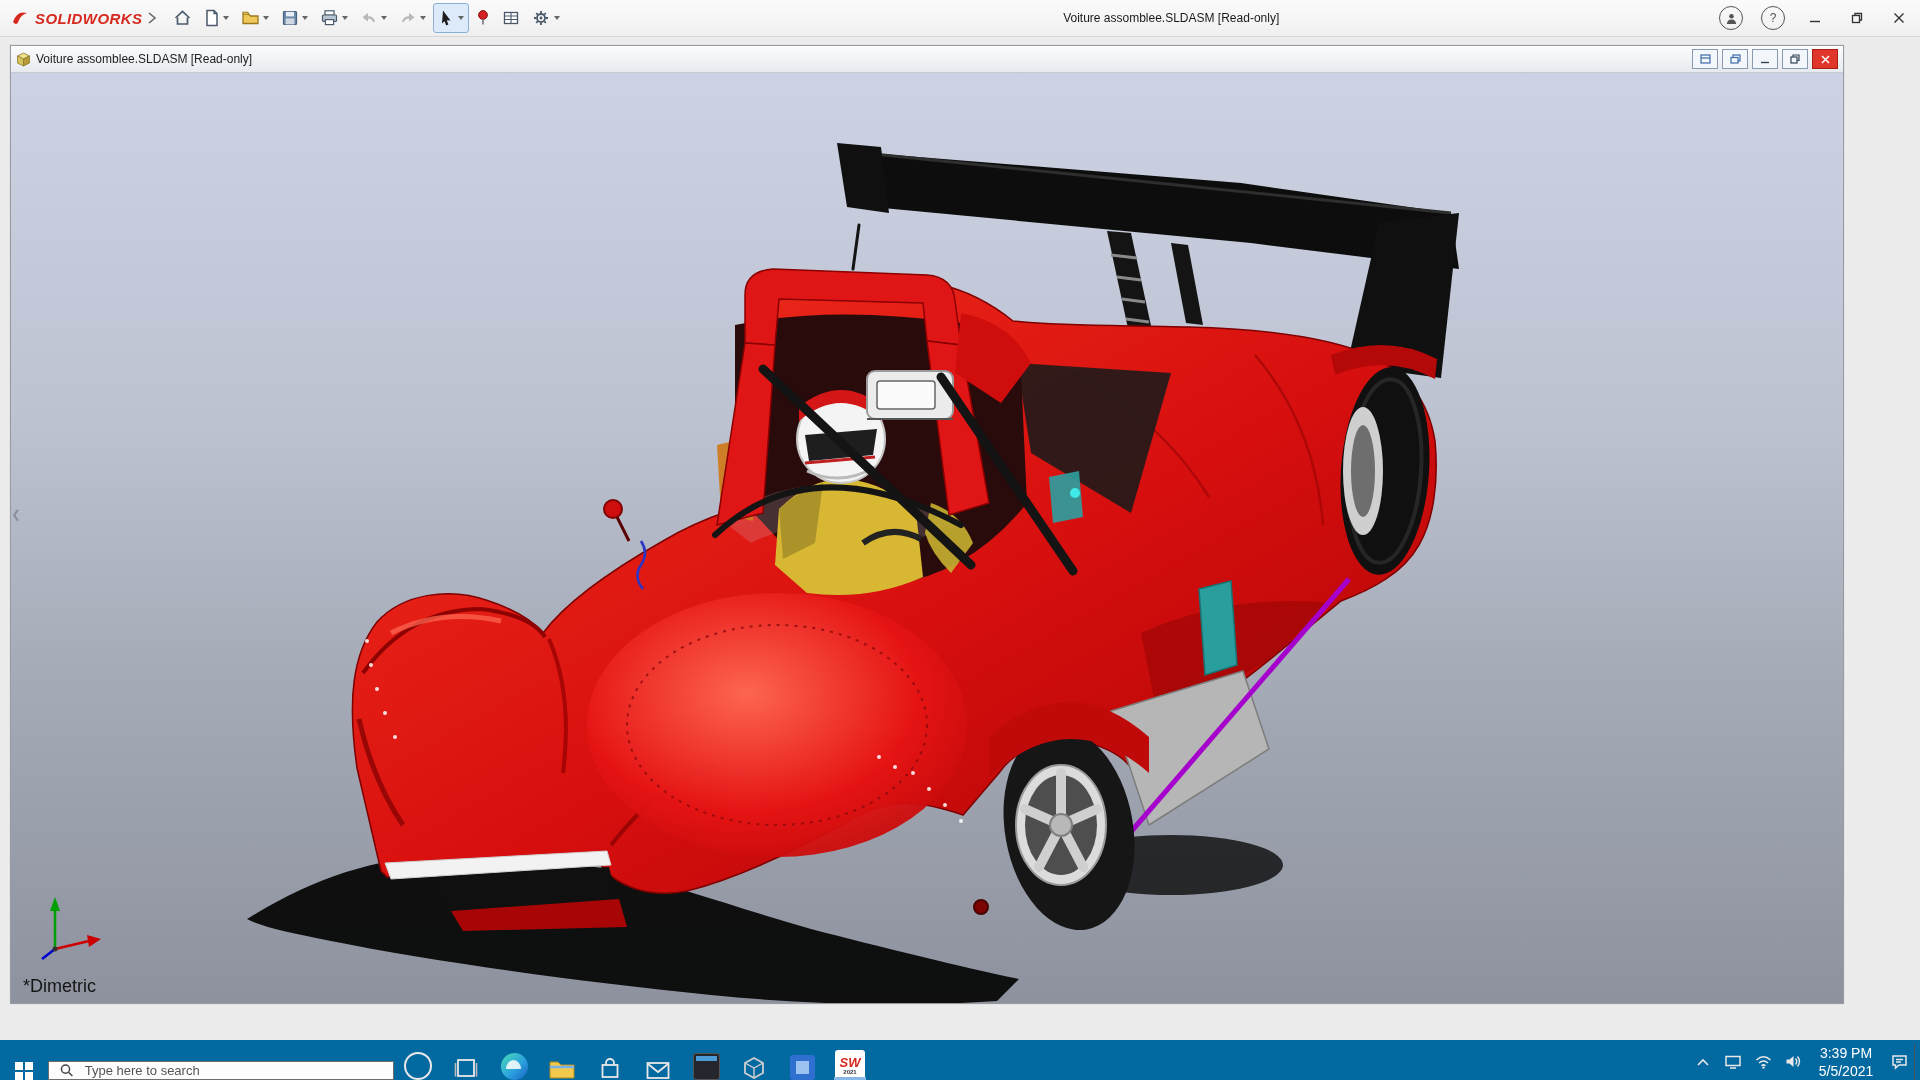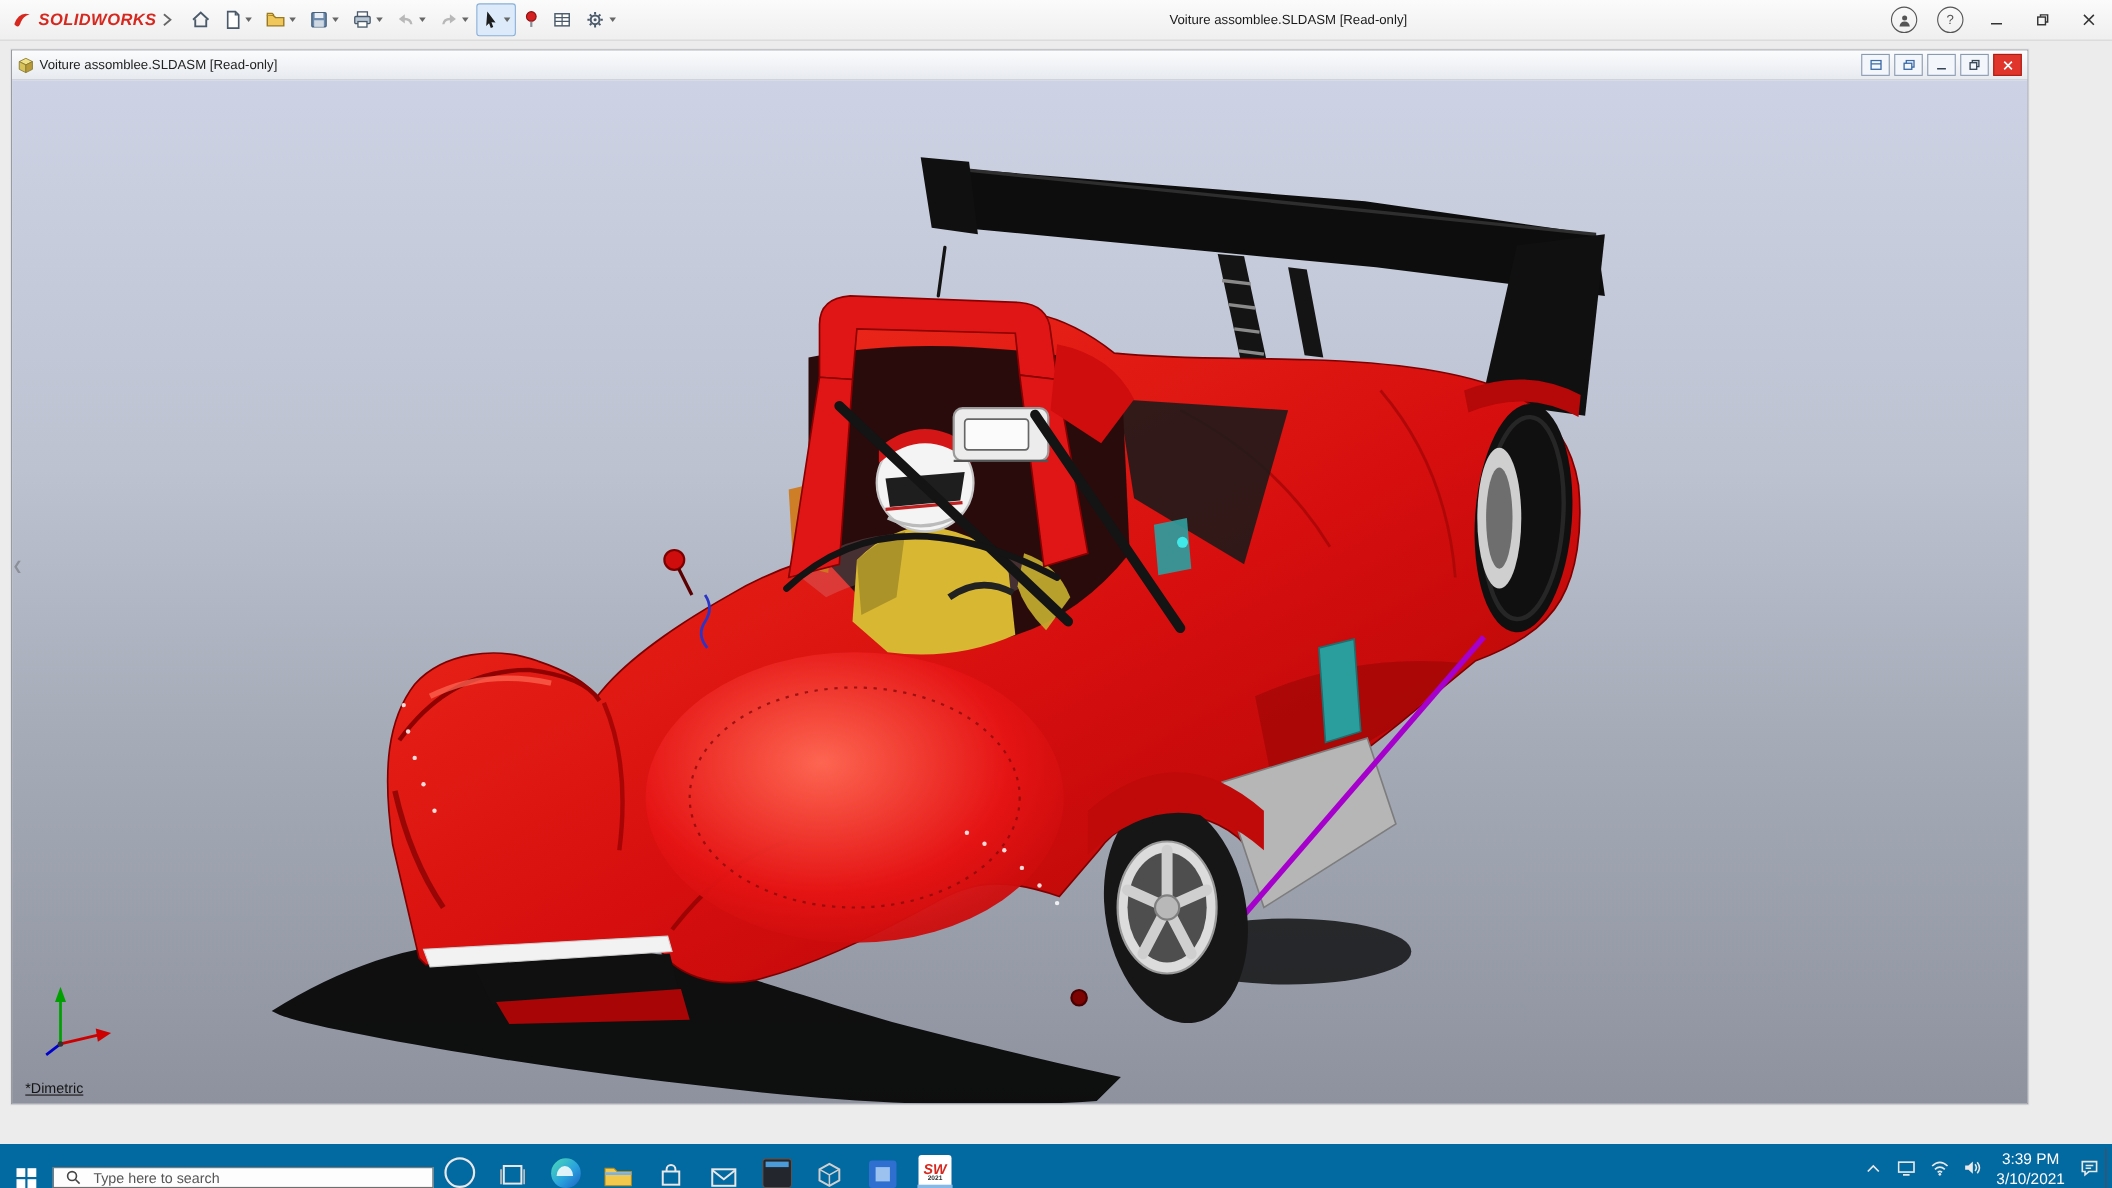--- a/index.html
+++ b/index.html
@@ -34,21 +34,21 @@
   .doc-title{margin-left:5px;}
   .doc-btns{margin-left:auto;display:flex;align-items:center;}
   .doc-btn{width:24px;height:18px;border:1px solid #8a9ab0;background:#f3f6fa;
     display:flex;align-items:center;justify-content:center;margin-left:4px;
     font-size:10px;color:#345;line-height:1;}
   .doc-btn.close{background:#e0352b;border-color:#a81d14;color:#fff;font-weight:bold;}
 
   .viewport{position:absolute;top:27px;left:0;right:0;bottom:0;overflow:hidden;
     background:linear-gradient(180deg,#cdd3e4 0%,#bcc2d0 38%,#a6abb8 64%,#8d929e 100%);}
   .car-svg{position:absolute;inset:0;width:100%;height:100%;}
-  .view-label{position:absolute;left:12px;bottom:6px;font-size:13px;color:#151515;text-decoration:underline;}
+  .view-label{position:absolute;left:12px;bottom:6px;font-size:18px;color:#151515;}
   .triad{position:absolute;left:22px;bottom:34px;}
   .panel-expander{position:absolute;left:0;top:46%;width:10px;height:28px;color:#8a8f98;
     font-size:11px;display:flex;align-items:center;justify-content:center;}
 
   
   .taskbar{position:absolute;left:0;right:0;bottom:0;height:40px;background:#0369a1;
     display:flex;align-items:flex-end;z-index:40;color:#fff;}
   .tb-slot{width:48px;display:flex;align-items:center;justify-content:center;position:relative;}
   .start-grid{display:grid;grid-template-columns:8px 8px;grid-template-rows:8px 8px;gap:2px;}
   .start-grid span{background:#fff;display:block;}
@@ -486,21 +486,21 @@
       </svg>
     </div>
     <div class="tray-slot">
       <svg width="17" height="15" viewBox="0 0 17 15">
         <path d="M1.5,5.5 H4.5 L8.5,2 V13 L4.5,9.5 H1.5 Z" fill="#e8e8e8"></path>
         <path d="M10.5,4.5 Q13,7.5 10.5,10.5 M12.5,2.5 Q16.5,7.5 12.5,12.5" fill="none" stroke="#e8e8e8" stroke-width="1.4"></path>
       </svg>
     </div>
     <div class="clock">
       <span>3:39 PM</span>
-      <span>3/10/2021</span>
+      <span>5/5/2021</span>
     </div>
     <div class="tray-slot">
       <svg width="17" height="16" viewBox="0 0 17 16">
         <path d="M2,2 H15 V11 H8 L4.5,14 V11 H2 Z" fill="none" stroke="#e8e8e8" stroke-width="1.5"></path>
         <path d="M5,5.5 H12 M5,8 H10" stroke="#e8e8e8" stroke-width="1.3"></path>
       </svg>
     </div>
     <div class="sliver"></div>
   </div>
 </footer>

